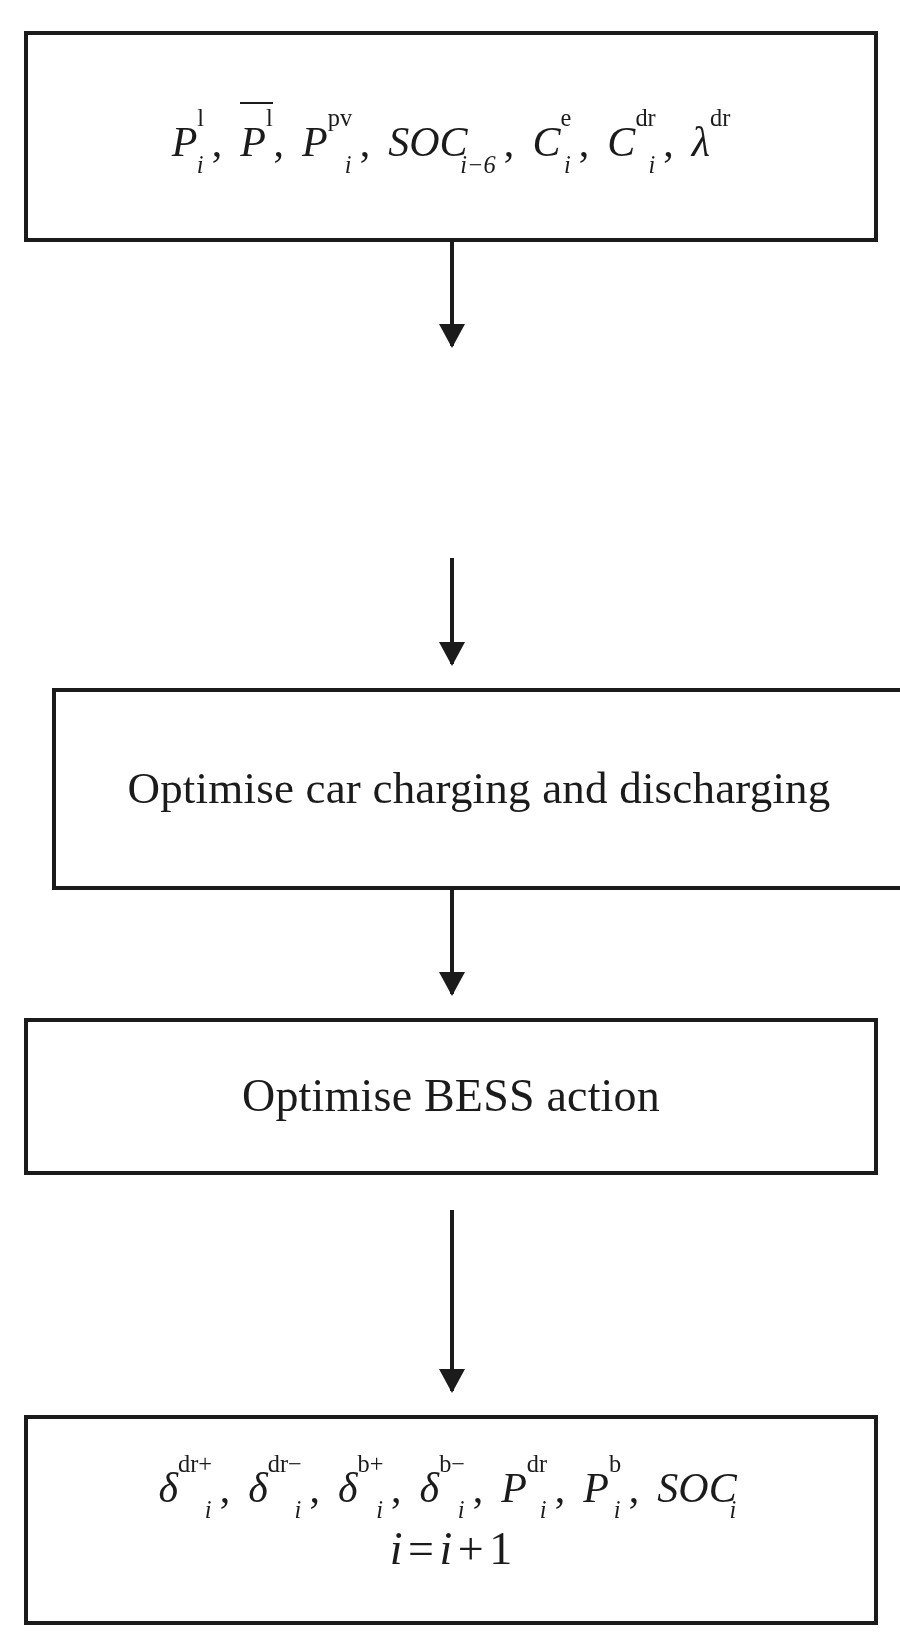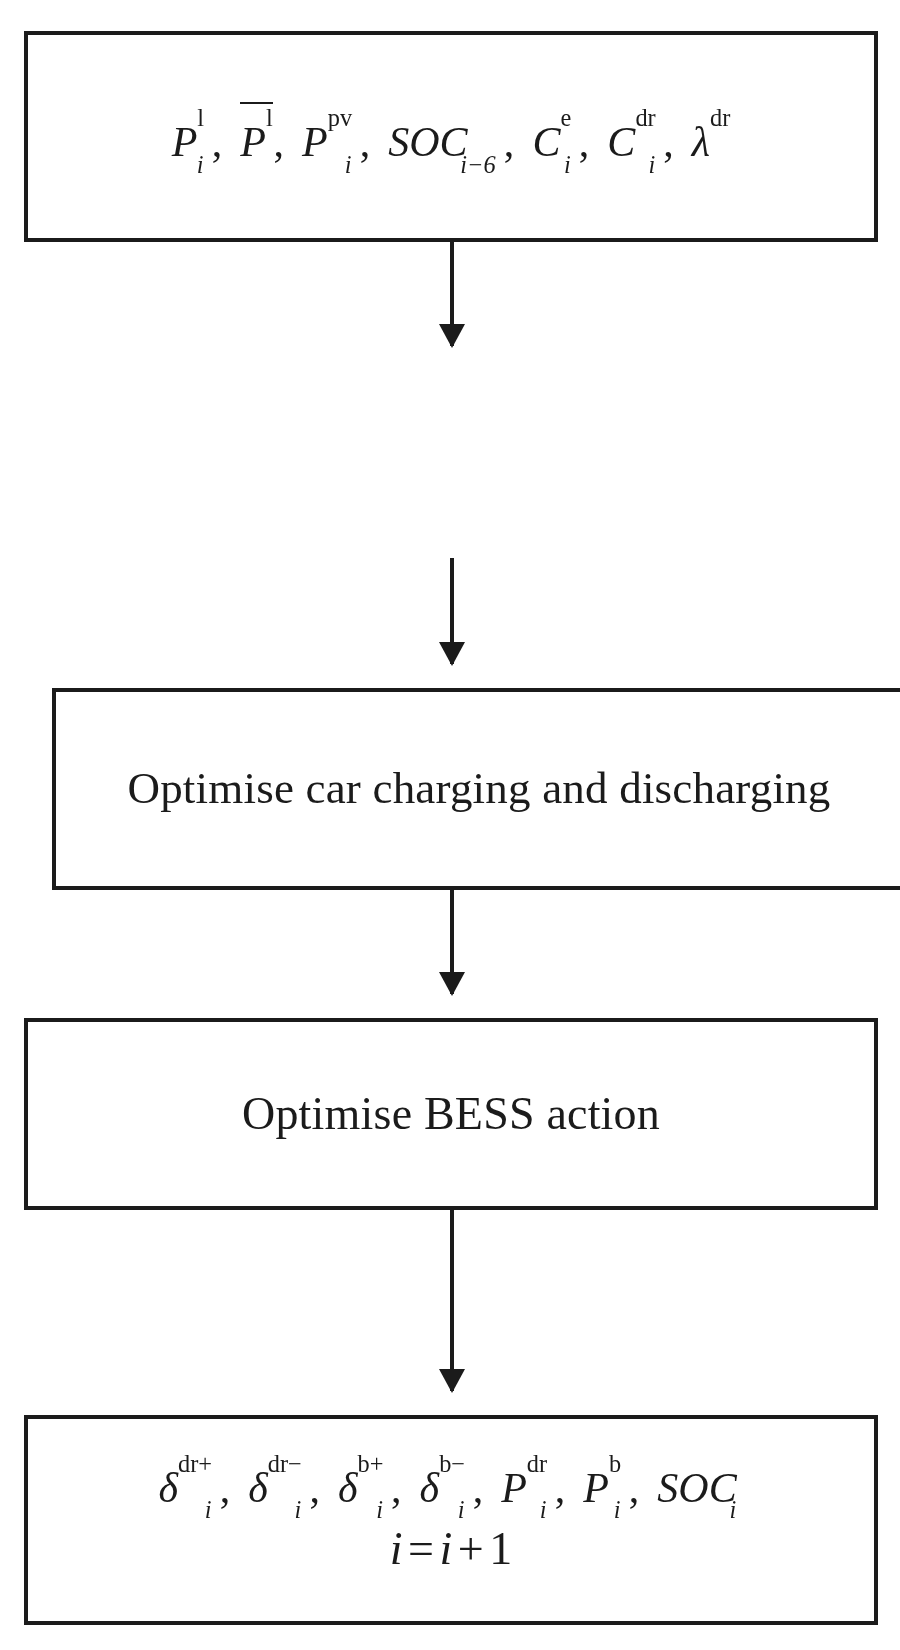--- a/index.html
+++ b/index.html
@@ -26,21 +26,21 @@
     justify-content: center;
     text-align: center;
     color: #1b1b1b;
   }
 
   
   .box-io      { left: 24px;  width: 854px; }
   #box-input   { top: 31px;   height: 211px; }
   #box-boat    { top: 368px;  height: 190px; }
   #box-car     { top: 688px;  height: 202px; margin-left: 28px; }
-  #box-bess    { top: 1018px; height: 192px; }
+  #box-bess    { top: 1018px; height: 157px; }
   #box-output  { top: 1415px; height: 210px; }
 
   
   .step-text {
     font-size: 46px;
     line-height: 1.15;
     letter-spacing: 0.2px;
     white-space: nowrap;
   }
   #box-car .step-text { font-size: 45px; }

